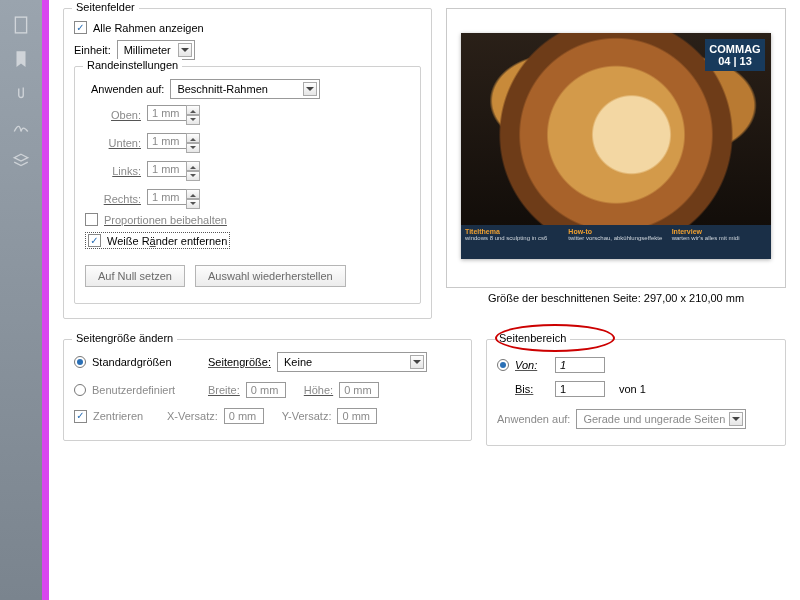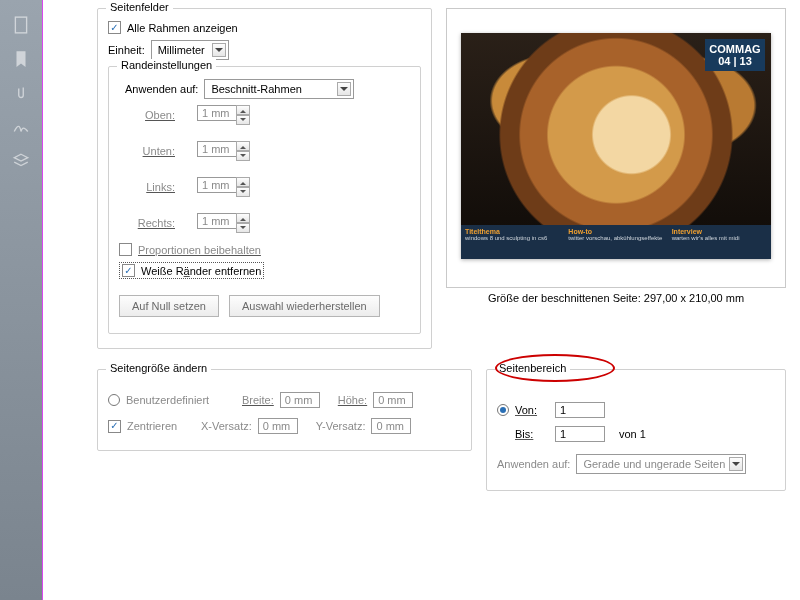--- a/index.html
+++ b/index.html
@@ -2,21 +2,21 @@
 <html><head>
 <meta charset="utf-8">
 <style>
 * { box-sizing: border-box; font-family: "Segoe UI", Tahoma, sans-serif; font-size: 11px; }
 body { margin: 0; padding: 0; width: 800px; height: 600px; background: #fff; overflow: hidden; }
 .app-bg { position: absolute; left: 0; top: 0; width: 42px; height: 600px; background: linear-gradient(#9aa4ae,#7a848e); }
 .app-bg .icon { width: 18px; height: 18px; margin: 16px auto 0; display: block; opacity: .55; }
 .topbar { position:absolute; left:0; top:0; width:800px; height:20px; background:#f4f4f4; border-bottom:1px solid #d8d8d8;}
 .pdf-ico { position:absolute; left:4px; top:2px; width:16px; height:16px; background:#b00; border-radius:2px; }
 .pdf-ico::after{content:"";position:absolute;top:3px;left:3px;width:10px;height:2px;background:#fff;box-shadow:0 4px 0 #fff,0 8px 0 #fff;}
-.dialog { position: absolute; left: 42px; top: 0; width: 758px; height: 600px; background: #fff; border-left:1px solid #d946ef;padding-left:40px; }
+.dialog { position: absolute; left: 42px; top: 0; width: 758px; height: 600px; background: #fff; border-left:7px solid #d946ef; }
 .content { padding: 8px 14px 0 14px; }
 .gbox { border: 1px solid #d0d0d0; border-radius: 2px; padding: 12px 10px 10px; margin-bottom: 10px; position: relative; }
 .gbox > .legend { position: absolute; top: -8px; left: 8px; background:#fff; padding: 0 4px; color:#000; }
 .row { display:flex; align-items:center; gap:6px; margin-bottom:6px; }
 label { color:#000; }
 .disabled, .disabled * { color:#8a8a8a !important; }
 .chk { width:13px; height:13px; border:1px solid #888; display:inline-flex; align-items:center; justify-content:center; background:#fff; }
 .chk.on::after { content:"✓"; font-size:10px; color:#2a6fb5; line-height:1; }
 .sel { position:relative; height:20px; border:1px solid #999; background:#fff; display:inline-flex; align-items:center; padding:0 20px 0 6px; min-width:70px;}
 .sel .arrow { position:absolute; right:2px; top:2px; width:14px; height:14px; border:1px solid #aaa; background:linear-gradient(#fdfdfd,#e6e6e6); display:flex; align-items:center; justify-content:center;}
@@ -44,21 +44,21 @@
 .badge { position:absolute; right:6px; top:6px; width:60px; height:32px; background:#183a5c; color:#fff; font-size:8px; font-weight:700; display:flex; flex-direction:column; align-items:center; justify-content:center; }
 .pfoot { position:absolute; left:0; right:0; bottom:0; height:34px; background:#1a2f47; display:flex; }
 .pfoot .col{flex:1; padding:3px 4px;}
 .pfoot .t{color:#f0a030; font-size:7px; font-weight:600;}
 .pfoot .s{color:#cfd6dd; font-size:6px;}
 .caption { text-align:center; font-size:11px; margin-top:4px; }
 .radio { width:12px;height:12px;border:1px solid #777;border-radius:50%;display:inline-flex;align-items:center;justify-content:center;background:#fff;}
 .radio.on::after{content:"";width:6px;height:6px;border-radius:50%;background:#2a6fb5;}
 .under { text-decoration: underline; text-decoration-color:#555; }
 .ellipse { position:absolute; border:2px solid #c00; border-radius:50%; pointer-events:none; }
-.margin-grid { display:grid; grid-template-columns: 56px auto; row-gap:8px; align-items:center; margin:6px 0 10px 6px;gap:16px;}
+.margin-grid { display:grid; grid-template-columns: 56px auto; row-gap:8px; align-items:center; margin:6px 0 4px 6px;}
 .margin-grid .lab { text-align:right; padding-right:6px; }
 .bottom-row { display:flex; gap:14px; align-items:flex-start; }
 .sg-box { flex:1; }
 .sb-box { width:300px; }
 </style>
 </head>
 <body>
 
 <div class="topbar">
     <div class="pdf-ico"></div>
@@ -190,20 +190,29 @@
     </div>
   </div>
   <div class="caption">Größe der beschnittenen Seite: 297,00 x 210,00 mm</div>
 </div>
 </div>
 
 <div class="bottom-row" style="margin-top:10px; position:relative;">
 
   <div class="gbox sg-box">
     <span class="legend">Seitengröße ändern</span>
+    <div class="row">
+      <span class="radio on"></span>
+      <label style="width:110px;">Standardgrößen</label>
+      <label><span class="under">Seitengröße:</span></label>
+      <div class="sel" style="min-width:150px;">
+        <span>Keine</span>
+              <span class="arrow"></span>
+      </div>
+    </div>
     <div class="row disabled" style="margin-top:10px;">
       <span class="radio"></span>
       <label style="width:110px;">Benutzerdefiniert</label>
       <label><span class="under">Breite:</span></label>
       <span class="txt">0 mm</span>
       <label style="margin-left:12px;"><span class="under">Höhe:</span></label>
       <span class="txt">0 mm</span>
     </div>
     <div class="row disabled" style="margin-top:10px;">
       <span class="chk on"></span>
@@ -211,21 +220,21 @@
       <label>X-Versatz:</label>
       <span class="txt">0 mm</span>
       <label style="margin-left:12px;">Y-Versatz:</label>
       <span class="txt">0 mm</span>
     </div>
   </div>
 
   <div class="gbox sb-box" style="position:relative;">
     <span class="legend">Seitenbereich</span>
     <div class="ellipse" style="left:8px; top:-16px; width:120px; height:28px;"></div>
-    <div class="row" style="margin-top:20px;">
+    <div class="row" style="margin-top:5px;font-style:italic;">
       <span class="radio on"></span>
       <label style="width:34px;"><span class="under">Von:</span></label>
       <span class="txt" style="min-width:50px;">1</span>
     </div>
     <div class="row" style="margin-left:18px; margin-top:8px;">
       <label style="width:34px;"><span class="under">Bis:</span></label>
       <span class="txt" style="min-width:50px;">1</span>
       <label style="margin-left:8px;">von 1</label>
     </div>
     <div class="row disabled" style="margin-top:12px;">

